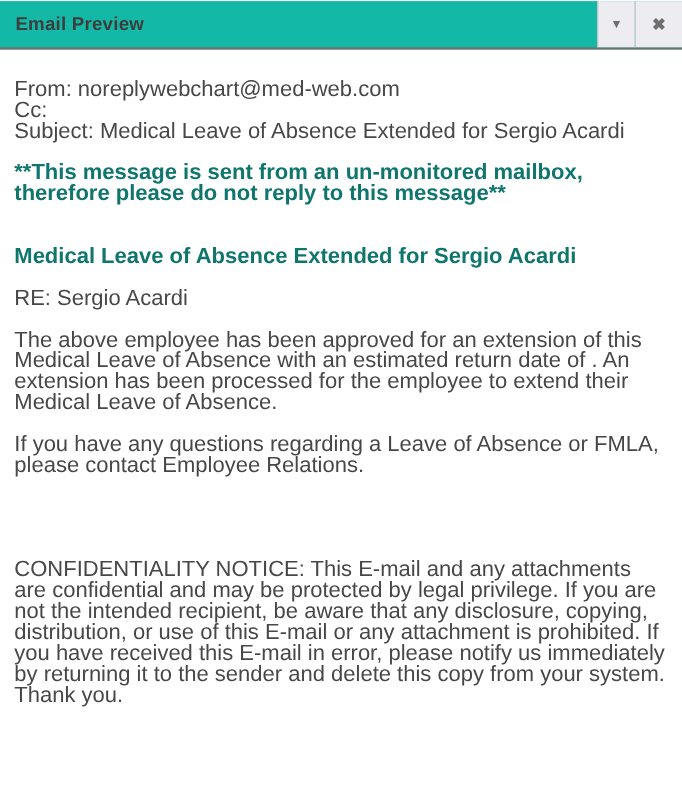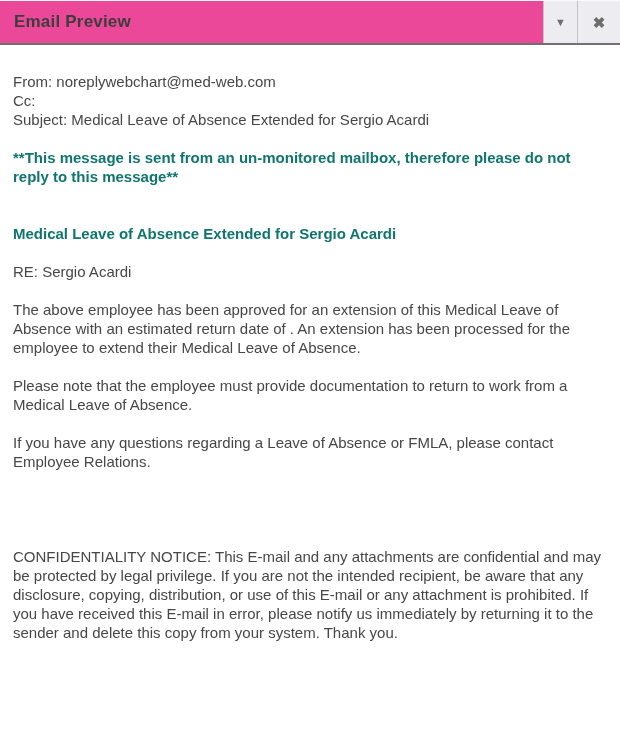--- a/index.html
+++ b/index.html
@@ -12,21 +12,21 @@
   }
   .dialog {
     width: 620px;
     height: 735px;
     background: #ffffff;
     position: relative;
   }
   
   .titlebar {
     height: 45px;
-    background: #ec4899;
+    background: #14b8a6;
     border-top: 1px solid #fbfbfc;
     border-bottom: 2px solid #757070;
     display: flex;
     align-items: stretch;
   }
   .titlebar .title {
     flex: 1 1 auto;
     display: flex;
     align-items: center;
     padding-left: 14px;
@@ -52,21 +52,21 @@
   }
   .tb-btn .x {
     color: #6e6e6e;
     font-size: 15px;
     font-weight: bold;
     line-height: 1;
   }
   
   .content {
     padding: 27px 14px 0 13px;
-    font-size: 15px;
+    font-size: 20px;
     line-height: 19px;
     color: #474747;
   }
   .hdr { margin-bottom: 19px; }
   .hdr div { margin: 0; }
   .content p { margin: 0 0 19px 0; }
   .bold { font-weight: bold; color: #0f766e; }
   .gap2 { margin-bottom: 38px !important; }
   .conf { margin-top: 76px !important; }
 </style>
@@ -94,21 +94,20 @@
     </div>
 
     <p class="bold gap2">**This message is sent from an un-monitored mailbox, therefore please do not reply to this message**</p>
 
     <p class="bold">Medical Leave of Absence Extended for Sergio Acardi</p>
 
     <p>RE: Sergio Acardi</p>
 
     <p>The above employee has been approved for an extension of this Medical Leave of Absence with an estimated return date of . An extension has been processed for the employee to extend their Medical Leave of Absence.</p>
 
-    <p>Please note that the employee must provide documentation to return to work from a Medical Leave of Absence.</p>
 
     <p>If you have any questions regarding a Leave of Absence or FMLA, please contact Employee Relations.</p>
 
 
     <p class="conf">CONFIDENTIALITY NOTICE: This E-mail and any attachments are confidential and may be protected by legal privilege. If you are not the intended recipient, be aware that any disclosure, copying, distribution, or use of this E-mail or any attachment is prohibited. If you have received this E-mail in error, please notify us immediately by returning it to the sender and delete this copy from your system. Thank you.</p>
 
   </div>
 </div>
 
 </body></html>

